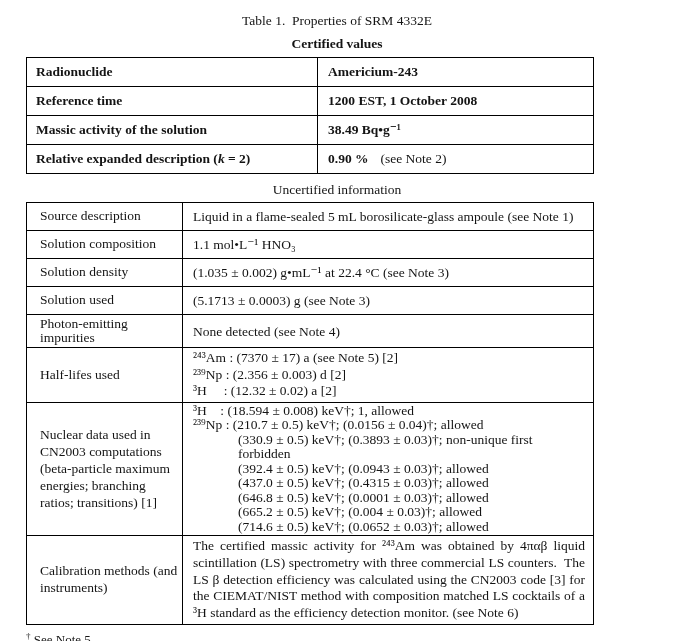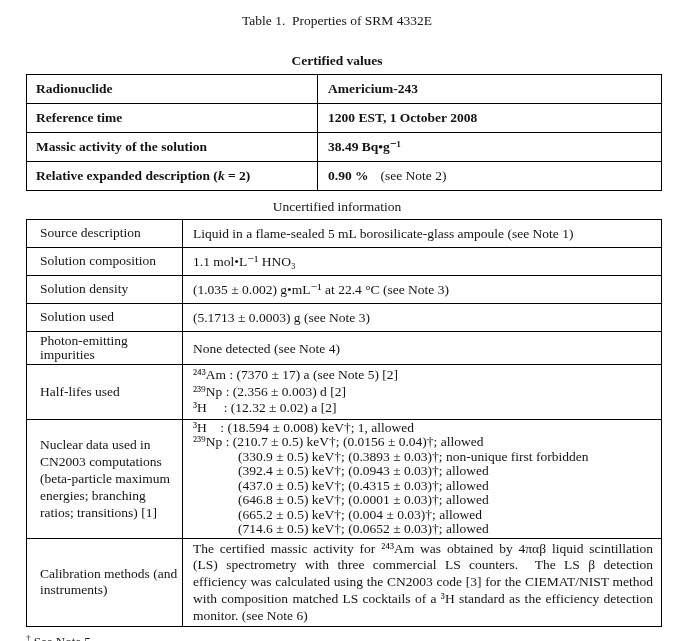--- a/index.html
+++ b/index.html
@@ -22,29 +22,29 @@
   .doc-title {
     text-align: center;
     line-height: 17px;
   }
   .section-heading {
     text-align: center;
     line-height: 17px;
   }
   .section-heading.first {
     font-weight: bold;
-    margin: 23px 0 5px 0;
+    margin: 6px 0 5px 0;
   }
   .section-heading.second {
     margin: 7px 0 4px 0;
   }
   table.tbl {
     border-collapse: collapse;
     table-layout: fixed;
-    width: 636px;
+    width: 568px;
   }
   table.tbl td {
     border: 1.5px solid #000;
     vertical-align: middle;
   }
   
   .certified td {
     font-weight: bold;
     height: 24px;
     line-height: 16px;

